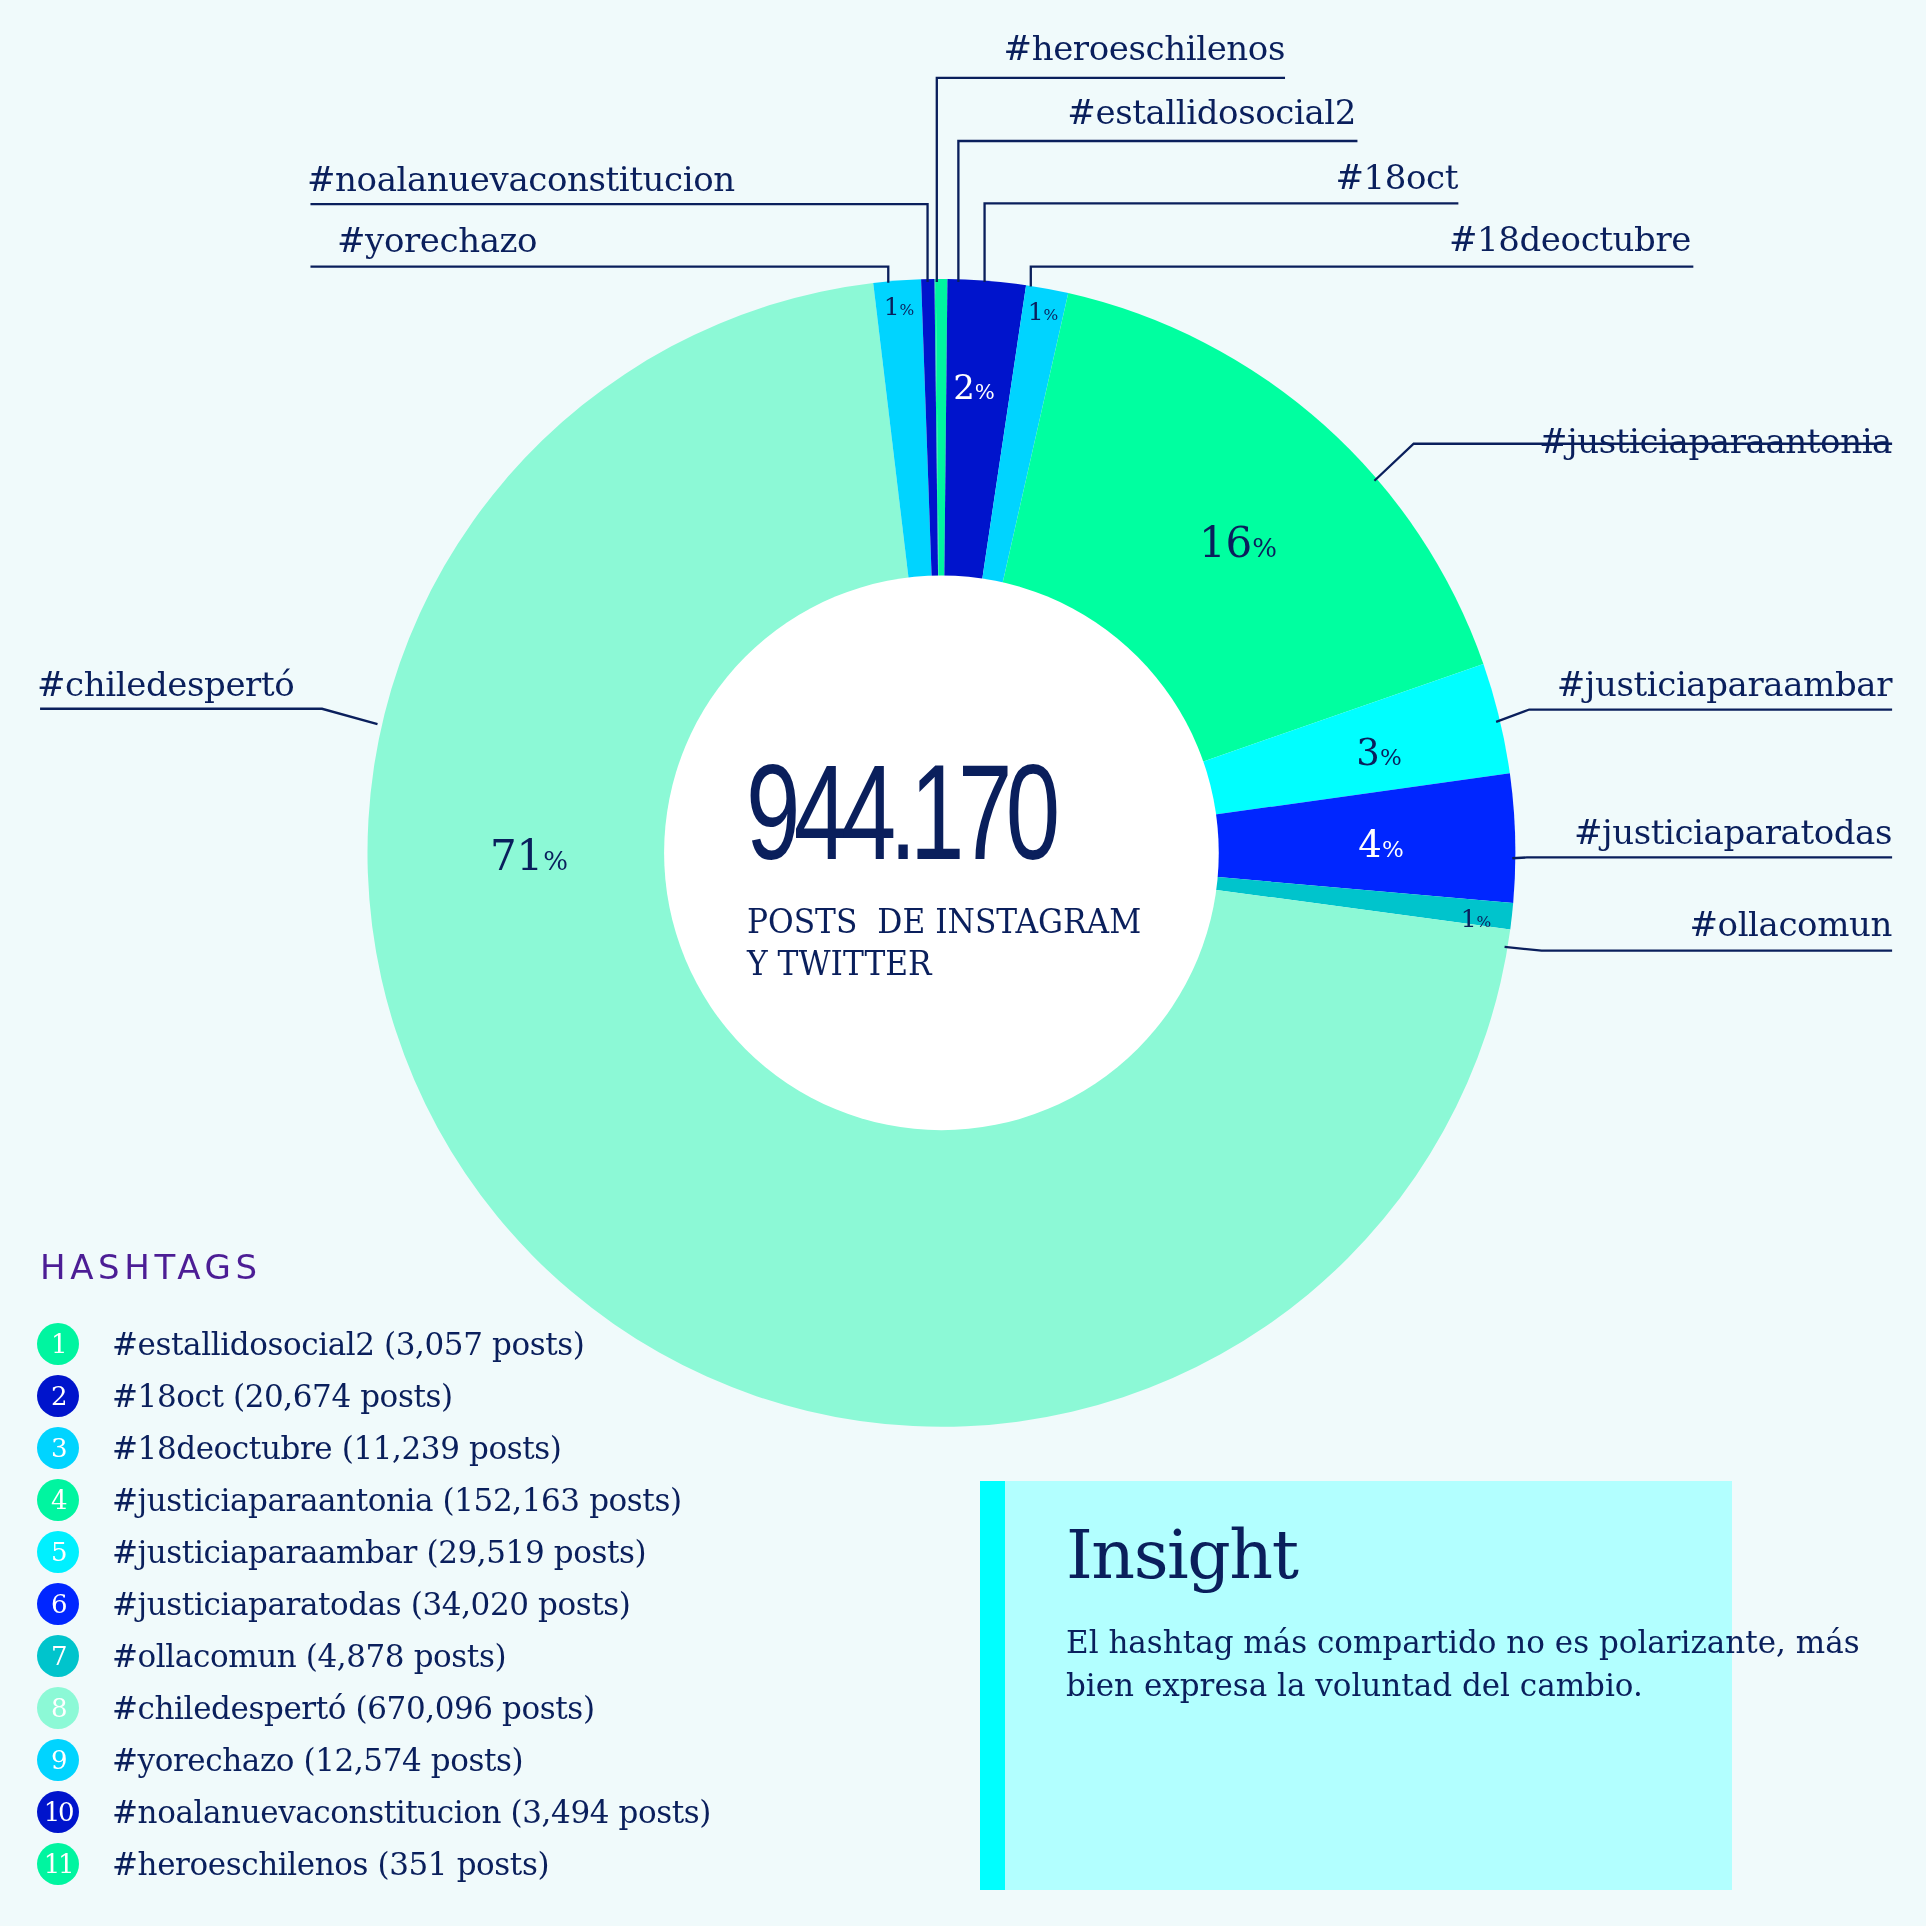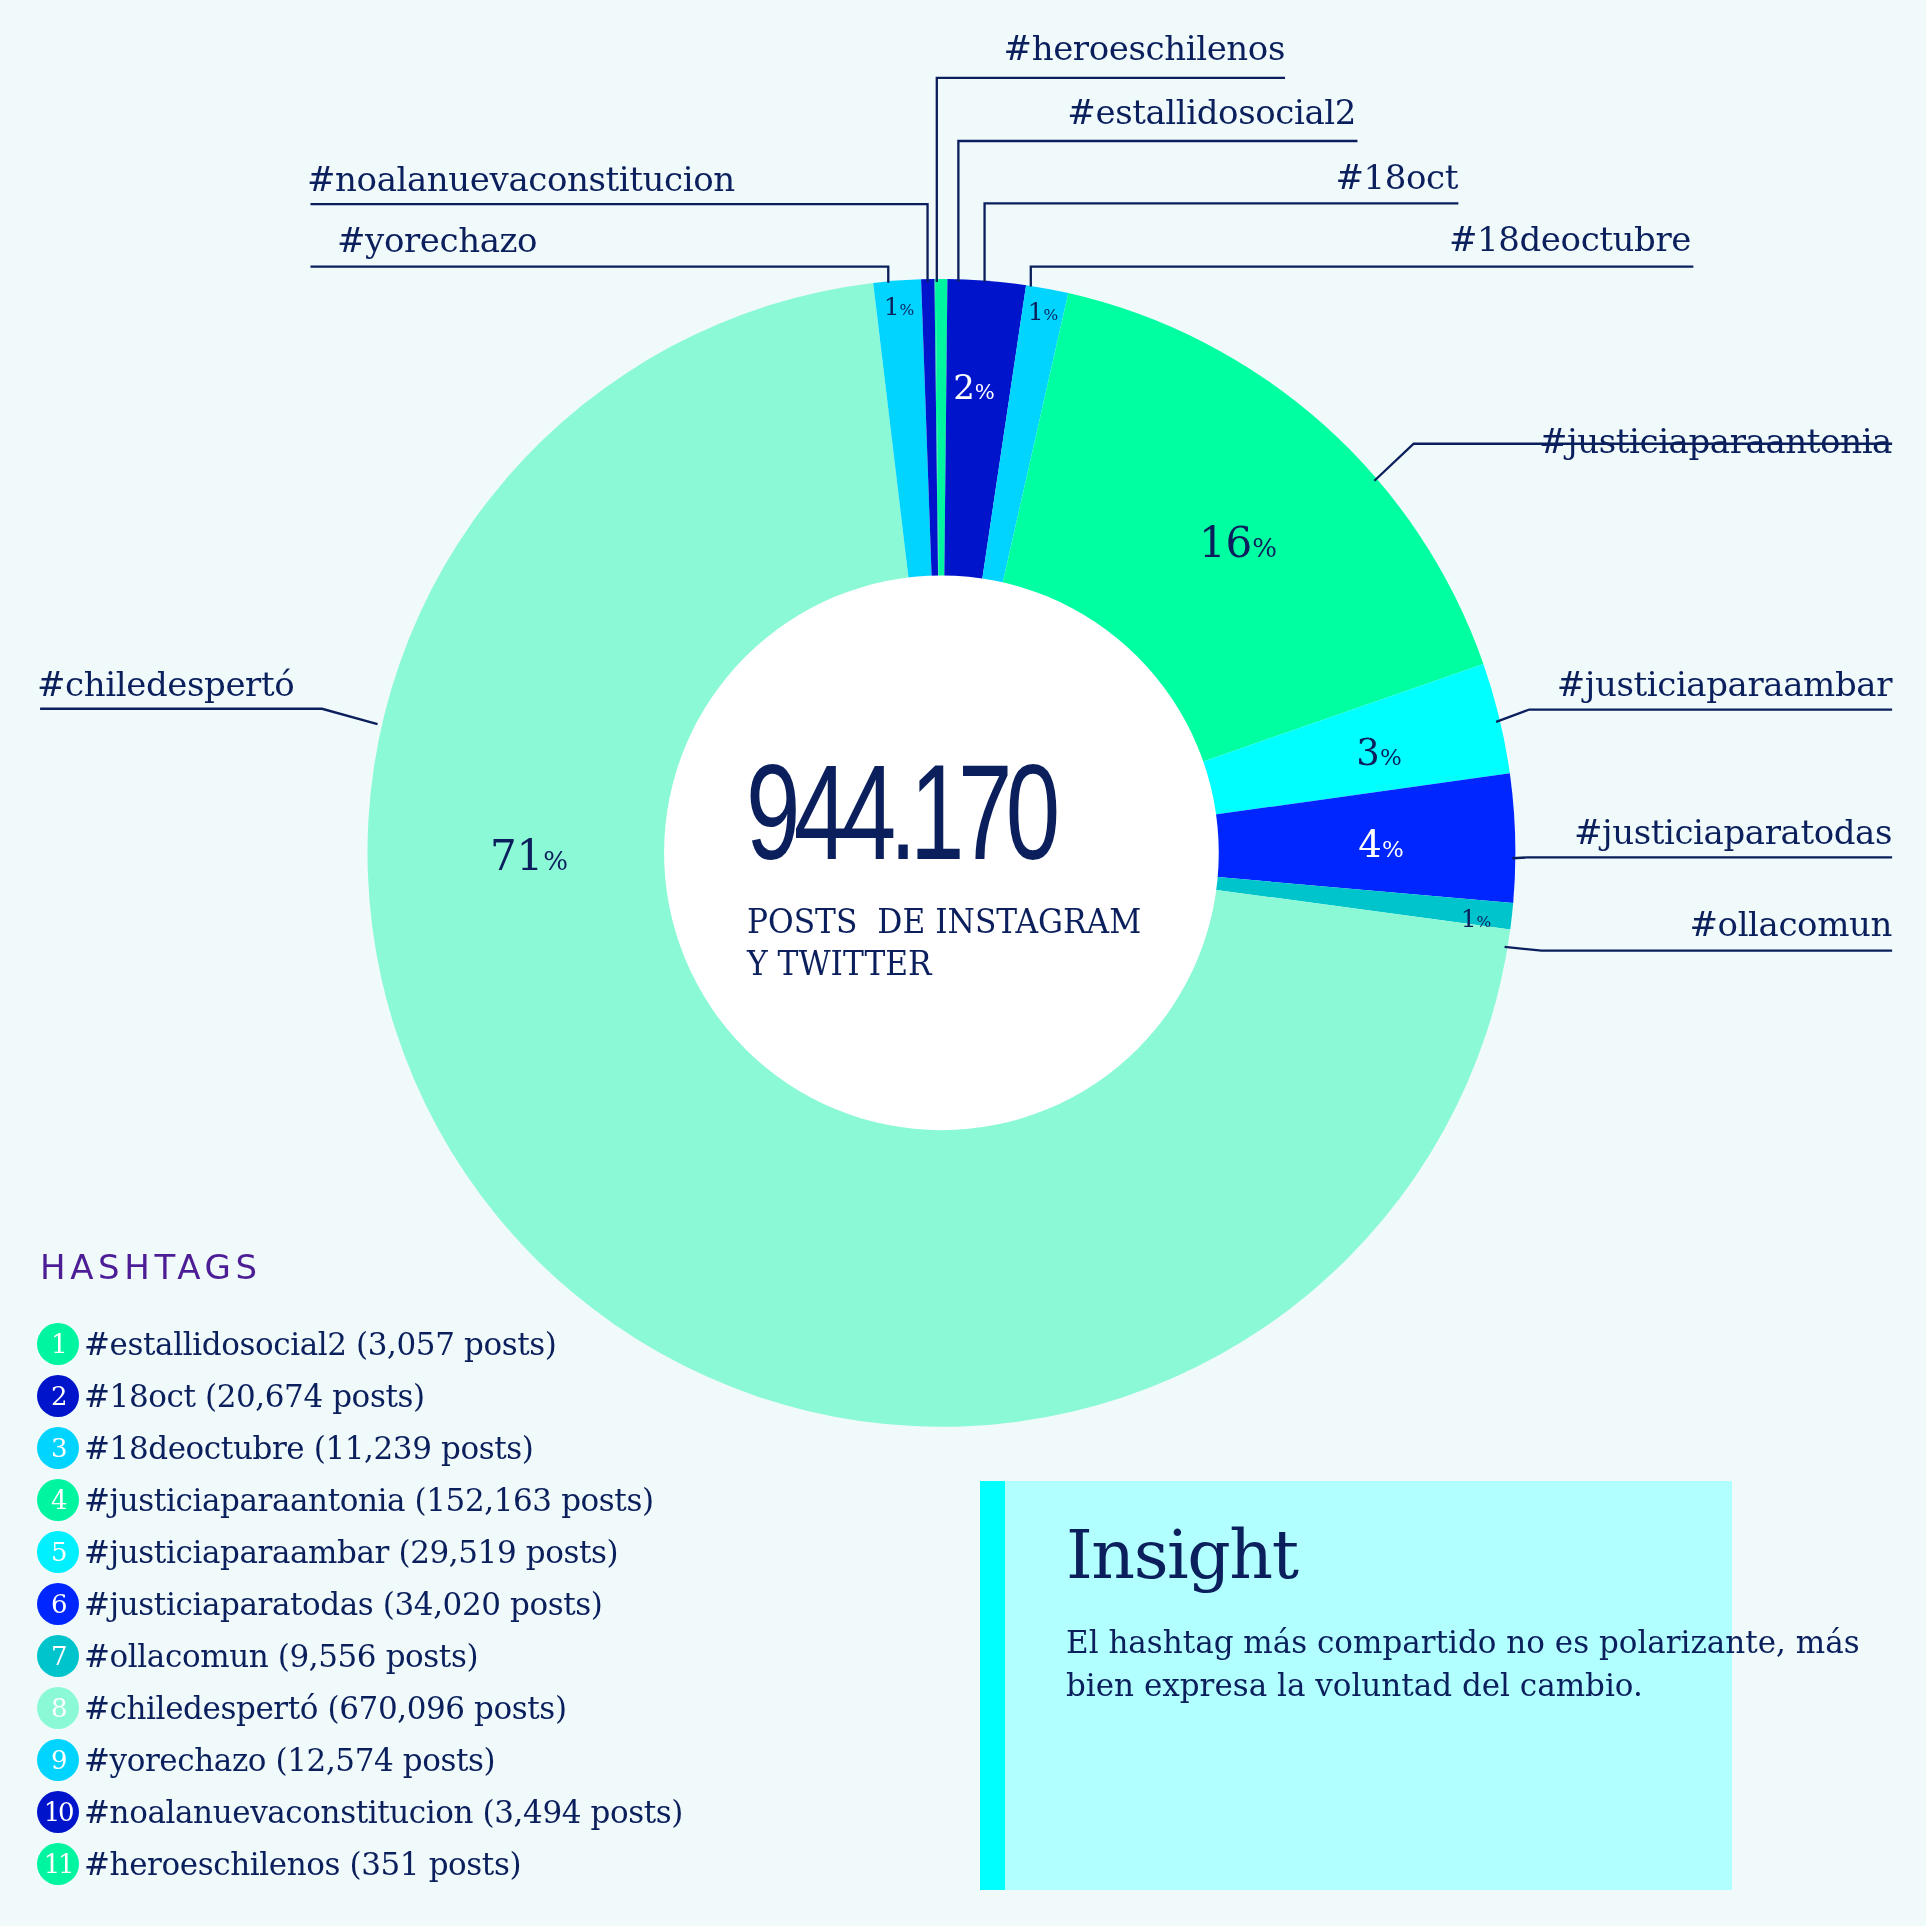--- a/index.html
+++ b/index.html
@@ -33,21 +33,21 @@
   .legend-title {
     font-family:"DejaVu Sans", "Liberation Sans", sans-serif; font-size:34px; letter-spacing:4.6px;
     color:#4c1d95; margin:0 0 31px 3.1px; line-height:39px;
   }
   .legend-item { display:flex; align-items:center; height:52px; }
   .legend-dot {
     width:42px; height:42px; border-radius:50%; color:#fff; display:flex;
     align-items:center; justify-content:center; font-size:26px;
     font-family:"DejaVu Serif", serif; flex:0 0 42px; letter-spacing:-2.3px;
   }
-  .legend-text { margin-left:5px; font-size:31px; white-space:nowrap; color:#0A1F5C; letter-spacing:-0.4px; }
+  .legend-text { margin-left:33px; font-size:31px; white-space:nowrap; color:#0A1F5C; letter-spacing:-0.4px; }
   .insight {
     position:absolute; left:980px; top:1481px; width:752px; height:409px;
     background:#B2FFFF;
   }
   .insight-bar { position:absolute; left:0; top:0; width:25px; height:100%; background:#00FFFF; }
   .insight-title {
     position:absolute; left:86px; top:40px; font-size:68px; line-height:1;
     font-family:"DejaVu Serif", serif; color:#0A1F5C; letter-spacing:-1.5px;
   }
   .insight-p {
@@ -140,21 +140,21 @@
       <div class="legend-item">
         <div class="legend-dot" style="background: rgb(0, 240, 255);">5</div>
         <div class="legend-text">#justiciaparaambar (29,519 posts)</div>
       </div>
       <div class="legend-item">
         <div class="legend-dot" style="background: rgb(0, 38, 255);">6</div>
         <div class="legend-text">#justiciaparatodas (34,020 posts)</div>
       </div>
       <div class="legend-item">
         <div class="legend-dot" style="background: rgb(0, 196, 204);">7</div>
-        <div class="legend-text">#ollacomun (9,556 posts)</div>
+        <div class="legend-text">#ollacomun (4,878 posts)</div>
       </div>
       <div class="legend-item">
         <div class="legend-dot" style="background: rgb(140, 249, 214);">8</div>
         <div class="legend-text">#chiledespertó (670,096 posts)</div>
       </div>
       <div class="legend-item">
         <div class="legend-dot" style="background: rgb(0, 212, 255);">9</div>
         <div class="legend-text">#yorechazo (12,574 posts)</div>
       </div>
       <div class="legend-item">

